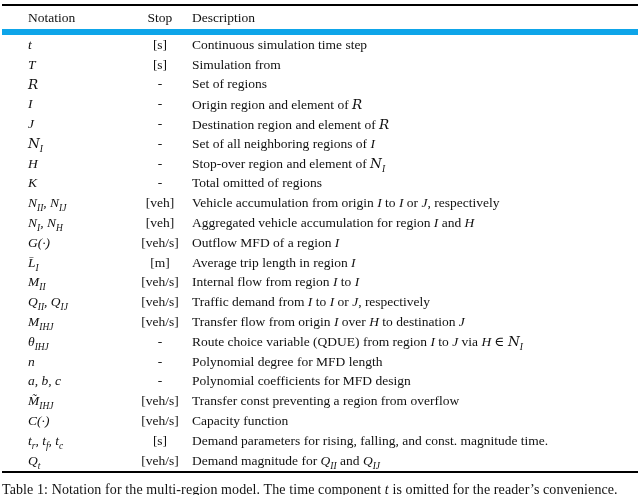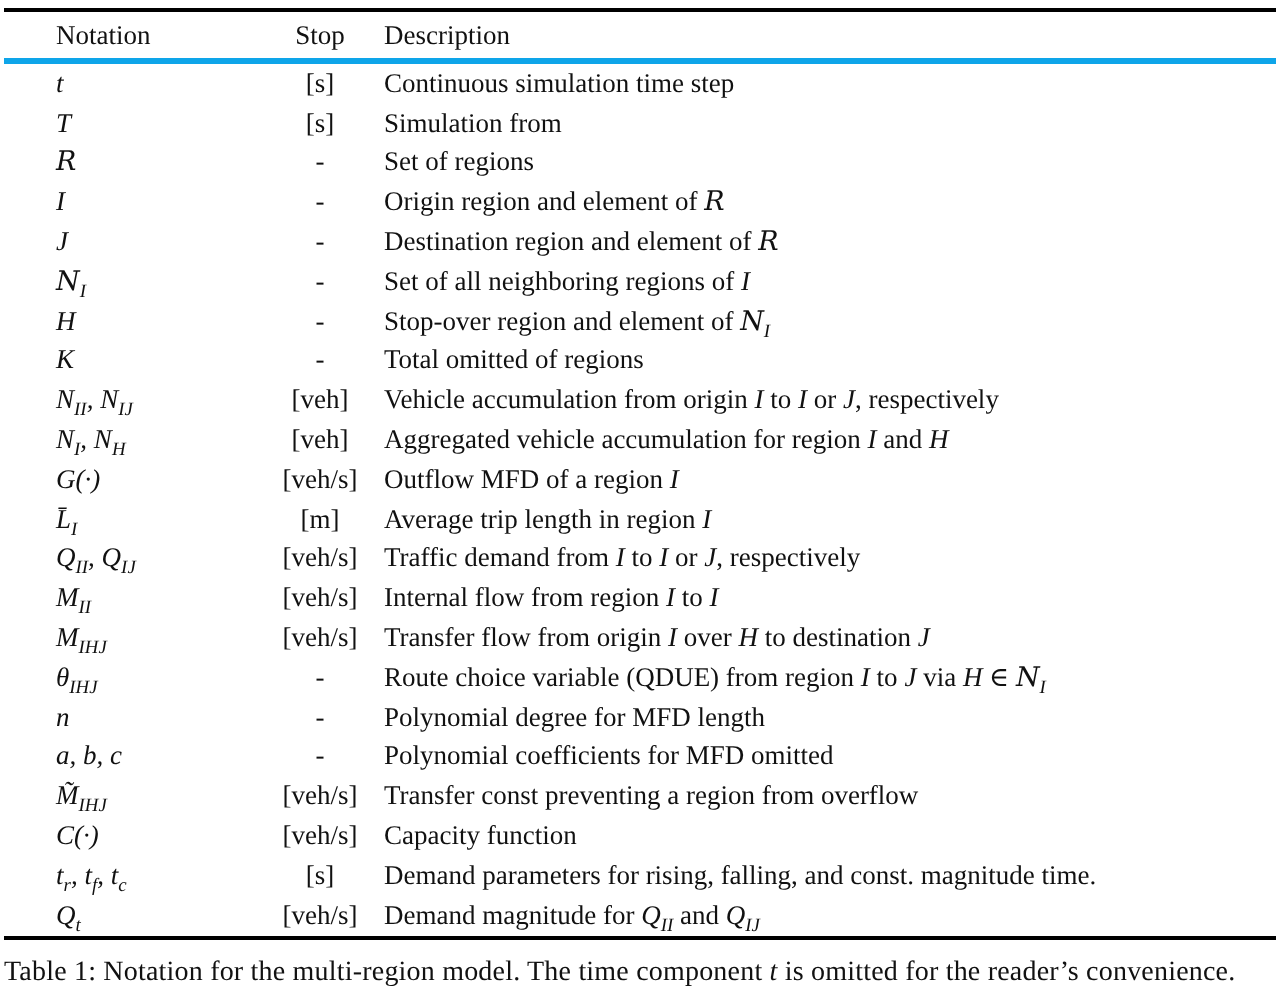--- a/index.html
+++ b/index.html
@@ -21,21 +21,21 @@
   }
   table.notation {
     width: 636px;
     margin: 0 2px;
     border-collapse: collapse;
     border-top: 2px solid #000;
     border-bottom: 2px solid #000;
     table-layout: fixed;
   }
   thead tr {
-    border-bottom: 3px solid #0ea5e9;
+    border-bottom: 6px solid #0ea5e9;
   }
   th, td {
     padding: 0;
     white-space: nowrap;
     vertical-align: middle;
     font-weight: normal;
     overflow: hidden;
   }
   th { height: 23px; }
   tbody td { height: 19.8px; }
@@ -125,48 +125,48 @@
           <td class="col-notation"><span class="math">G(·)</span></td>
           <td class="col-unit">[veh/s]</td>
           <td class="col-desc">Outflow MFD of a region <span class="math">I</span></td>
         </tr>
         <tr>
           <td class="col-notation"><span class="math">L̄<sub>I</sub></span></td>
           <td class="col-unit">[m]</td>
           <td class="col-desc">Average trip length in region <span class="math">I</span></td>
         </tr>
         <tr>
+          <td class="col-notation"><span class="math">M<sub>II</sub></span></td>
+          <td class="col-unit">[veh/s]</td>
+          <td class="col-desc">Internal flow from region <span class="math">I</span> to <span class="math">I</span></td>
+        </tr>
+        <tr>
           <td class="col-notation"><span class="math">Q<sub>II</sub>, Q<sub>IJ</sub></span></td>
           <td class="col-unit">[veh/s]</td>
           <td class="col-desc">Traffic demand from <span class="math">I</span> to <span class="math">I</span> or <span class="math">J</span>, respectively</td>
-        </tr>
-        <tr>
-          <td class="col-notation"><span class="math">M<sub>II</sub></span></td>
-          <td class="col-unit">[veh/s]</td>
-          <td class="col-desc">Internal flow from region <span class="math">I</span> to <span class="math">I</span></td>
         </tr>
         <tr>
           <td class="col-notation"><span class="math">M<sub>IHJ</sub></span></td>
           <td class="col-unit">[veh/s]</td>
           <td class="col-desc">Transfer flow from origin <span class="math">I</span> over <span class="math">H</span> to destination <span class="math">J</span></td>
         </tr>
         <tr>
           <td class="col-notation"><span class="math">θ<sub>IHJ</sub></span></td>
           <td class="col-unit">-</td>
           <td class="col-desc">Route choice variable (QDUE) from region <span class="math">I</span> to <span class="math">J</span> via <span class="math">H ∈ <span class="cal">N</span><sub>I</sub></span></td>
         </tr>
         <tr>
           <td class="col-notation"><span class="math">n</span></td>
           <td class="col-unit">-</td>
           <td class="col-desc">Polynomial degree for MFD length</td>
         </tr>
         <tr>
           <td class="col-notation"><span class="math">a, b, c</span></td>
           <td class="col-unit">-</td>
-          <td class="col-desc">Polynomial coefficients for MFD omitted</td>
+          <td class="col-desc">Polynomial coefficients for MFD design</td>
         </tr>
         <tr>
           <td class="col-notation"><span class="math">M̃<sub>IHJ</sub></span></td>
           <td class="col-unit">[veh/s]</td>
           <td class="col-desc">Transfer const preventing a region from overflow</td>
         </tr>
         <tr>
           <td class="col-notation"><span class="math">C(·)</span></td>
           <td class="col-unit">[veh/s]</td>
           <td class="col-desc">Capacity function</td>

